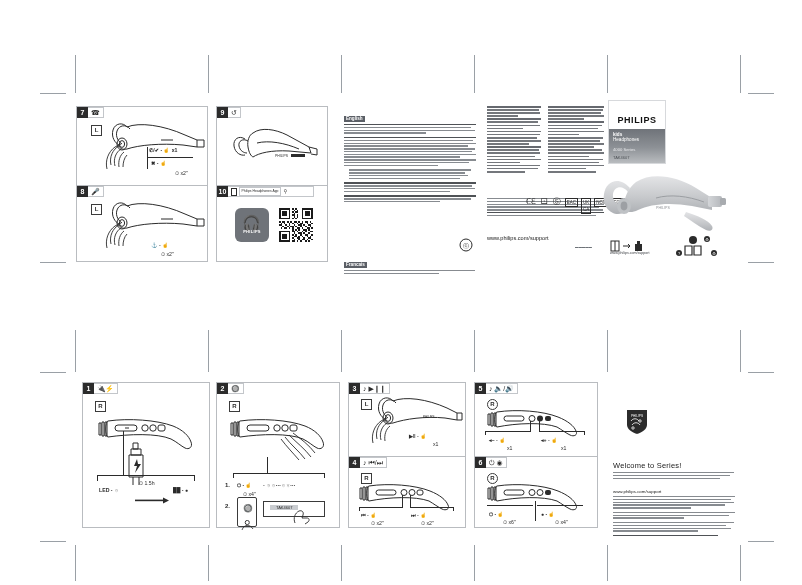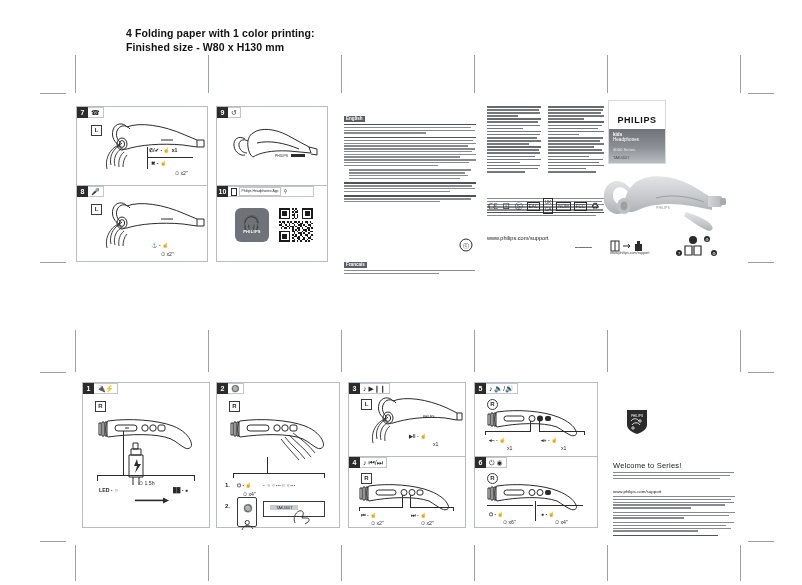--- a/index.html
+++ b/index.html
@@ -84,21 +84,21 @@
   .phone-dot{position:absolute;left:50%;transform:translateX(-50%);width:2.5px;height:2.5px;border:.5px solid #3a3a3a;border-radius:50%;}
 
   .qr{position:absolute;image-rendering:pixelated;}
   .appicon{
     position:absolute;background:#6f7379;border-radius:6px;
     display:flex;align-items:center;justify-content:center;flex-direction:column;
   }
   .appicon .hp{font-size:15px;color:#fff;line-height:13px;}
   .appicon .bd{font-size:4px;color:#fff;font-weight:bold;letter-spacing:.3px;}
 
-  .certrow{position:absolute;display:flex;align-items:center;gap:3px;font-size:6.5px;color:#2b2b2b;}
+  .certrow{position:absolute;display:flex;align-items:flex-start;gap:3px;font-size:6.5px;color:#2b2b2b;margin-left:38px;}
   .cert{border:.5px solid #2b2b2b;padding:0 1px;font-size:4.5px;line-height:7px;}
   .cert.none{border:none;}
 
   .shield{position:absolute;}
   .supporticons{position:absolute;display:flex;align-items:flex-end;gap:1px;}
   .sdot{width:6px;height:6px;border-radius:50%;background:#2b2b2b;color:#fff;font-size:4px;
         display:flex;align-items:center;justify-content:center;}
   .prodimg{position:absolute;}
 </style>
 </head>
@@ -130,22 +130,20 @@
   <div class="cropmark cm-h abs" style="left:40px;top:541px;width:26px;"></div>
   <div class="cropmark cm-h abs" style="left:748px;top:541px;width:26px;"></div>
 
   <div class="cropmark cm-v abs" style="left:75px;top:545px;height:36px;"></div>
   <div class="cropmark cm-v abs" style="left:208px;top:545px;height:36px;"></div>
   <div class="cropmark cm-v abs" style="left:341px;top:545px;height:36px;"></div>
   <div class="cropmark cm-v abs" style="left:474px;top:545px;height:36px;"></div>
   <div class="cropmark cm-v abs" style="left:607px;top:545px;height:36px;"></div>
   <div class="cropmark cm-v abs" style="left:740px;top:545px;height:36px;"></div>
 
-  <div class="spec-title">4 Folding paper with 1 color printing:
-Finished size - W80 x H130 mm</div>
 
   <div class="panel" style="left:76px;top:106px;width:132px;height:156px;">
 
     <div class="subpanel" style="left:0;top:0;width:100%;height:78px;">
       <div class="step-head">
         <div class="step-num">7</div>
         <div class="step-icons">
             <span>☎</span>
           </div>
       </div>

